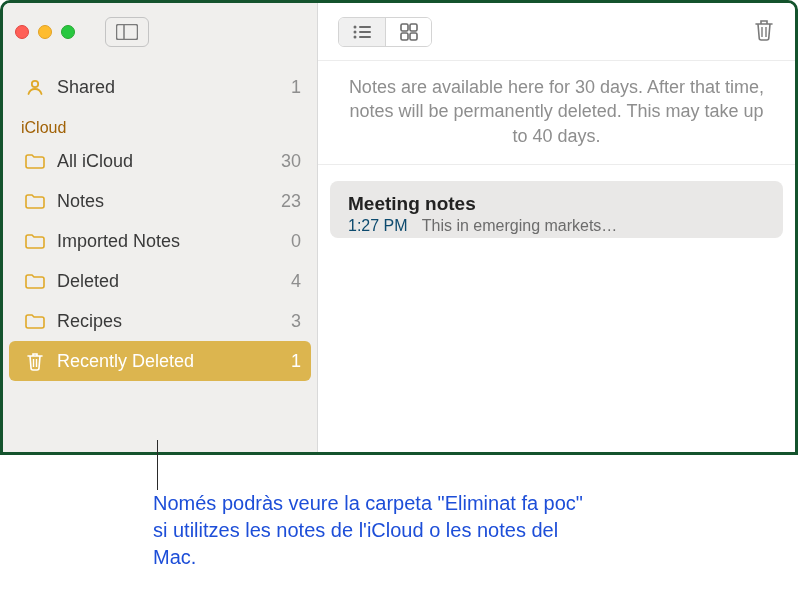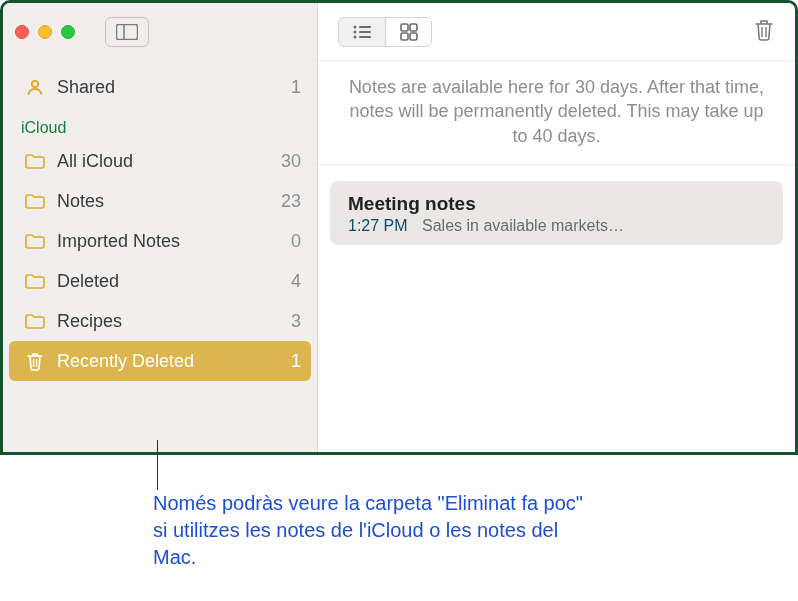--- a/index.html
+++ b/index.html
@@ -69,21 +69,21 @@
     }
     .sidebar-item .icon { width: 20px; display: flex; justify-content: center; }
     .sidebar-item .label { flex: 1; }
     .sidebar-item .count { color: #8e8e8e; font-size: 18px; }
     .sidebar-section-header {
       height: 34px;
       display: flex;
       align-items: flex-end;
       padding: 0 16px 4px 18px;
       font-size: 16px;
-      color: #15803d;
+      color: #a16207;
       font-weight: 500;
     }
     .sidebar-item.selected {
       background: #dcb54f;
       color: #fff;
       border-radius: 6px;
       margin: 0 6px;
       padding: 0 10px 0 16px;
     }
     .sidebar-item.selected .count { color: #fff; }
@@ -124,21 +124,21 @@
       text-align: center;
       color: #8e8e8e;
       font-size: 18px;
       line-height: 1.35;
       border-bottom: 1px solid #ececec;
     }
     .note-card {
       margin: 16px 12px 0 12px;
       background: #e9e8e7;
       border-radius: 8px;
-      padding: 12px 18px 10px 18px;
+      padding: 12px 18px 3px 18px;
     }
     .note-title { font-weight: 700; font-size: 19px; color: #222; }
     .note-meta { font-size: 16px; color: #4b4b4b; margin-top: 2px; }
     .note-meta .time { color: #0c4a6e; margin-right: 10px; }
     .note-meta .preview { color: #6c6c6c; }
     
     .callout-line {
       position: absolute;
       left: 157px;
       top: 440px;
@@ -282,20 +282,20 @@
         </svg>
       </div>
     </div>
 
     <div class="info-text">Notes are available here for 30 days. After that time, notes will be permanently deleted. This may take up to 40 days.</div>
 
     <div class="note-card">
       <div class="note-title">Meeting notes</div>
       <div class="note-meta">
         <span class="time">1:27 PM</span>
-        <span class="preview">Sales in available markets…</span>
+        <span class="preview">This in emerging markets…</span>
       </div>
     </div>
   </div>
 </div>
 
 <div class="callout-line"></div>
 <div class="callout-text">Només podràs veure la carpeta "Eliminat fa poc" si utilitzes les notes de l'iCloud o les notes del Mac.</div>
 
 </body></html>

